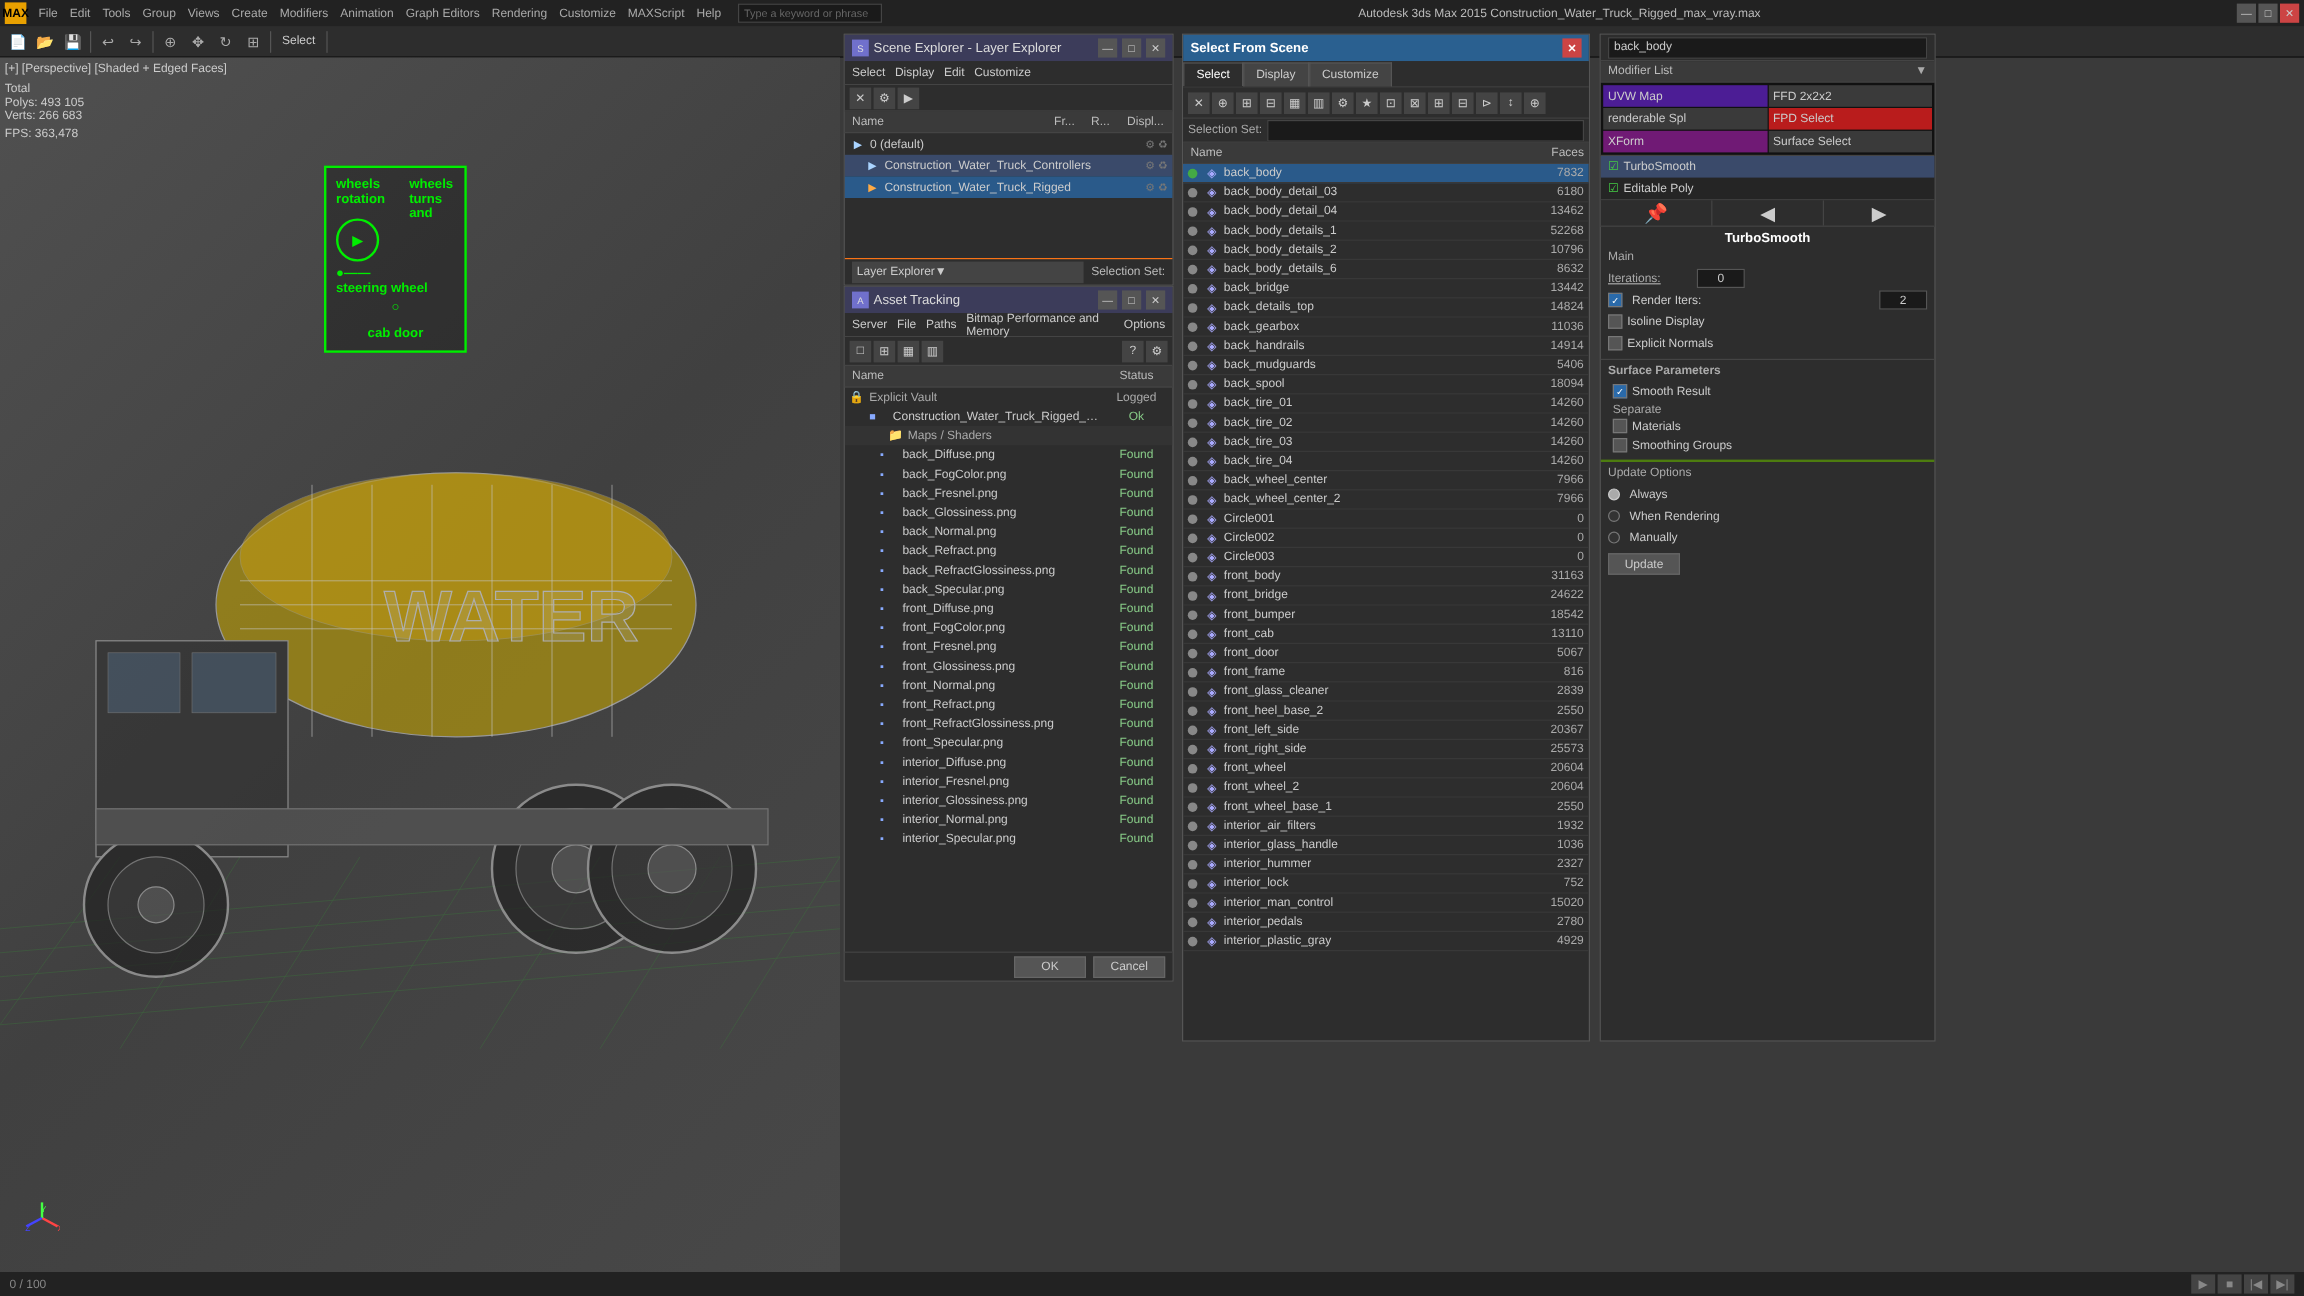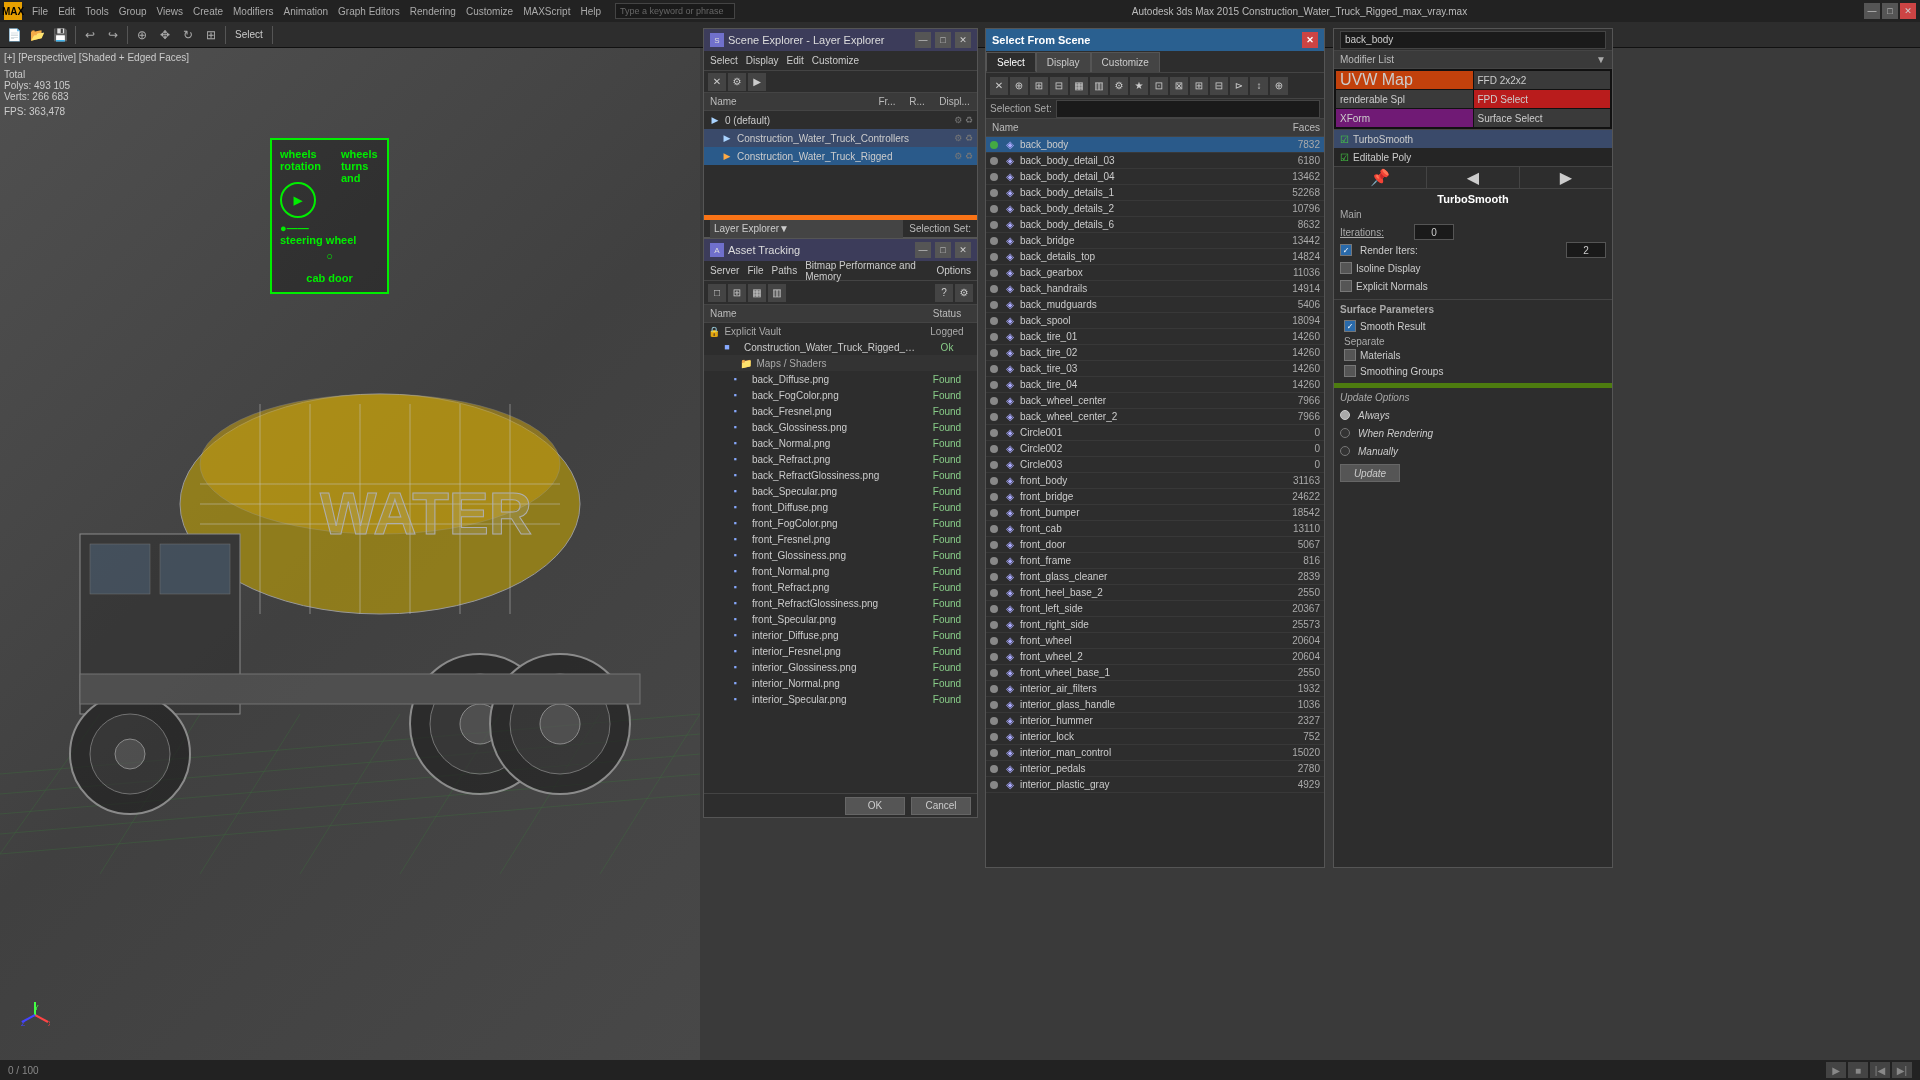--- a/index.html
+++ b/index.html
@@ -208,21 +208,21 @@
 
     .se-footer {
       position: absolute;
       bottom: 0; left: 0; right: 0;
       height: 22px;
       background: #2d2d2d;
       display: flex;
       align-items: center;
       padding: 0 6px;
       gap: 6px;
-      border-top: 5px solid #f97316;
+      border-top: 1px solid #f97316;
     }
     .se-dropdown {
       flex: 1;
       height: 18px;
       background: #444;
       color: #ccc;
       font-size: 10px;
       display: flex; align-items: center;
       padding: 0 4px;
     }
@@ -548,22 +548,21 @@
       align-items: center;
       height: 16px;
       gap: 4px;
       font-size: 10px;
       color: #ccc;
       padding-left: 4px;
     }
 
     .mp-update-options {
       padding: 4px 6px;
-      border-top: 5px solid #4d7c0f;
-      font-style: italic;
+      border-top: 2px solid #4d7c0f;
     }
     .mp-radio {
       width: 10px; height: 10px;
       border-radius: 50%;
       border: 1px solid #777;
       background: #333;
       display: inline-block;
       margin-right: 4px;
     }
     .mp-radio.checked { background: #aaa; border-color: #ccc; }
@@ -1272,21 +1271,21 @@
 <div id="modifier-panel">
   <div class="mp-header">
     <input class="mp-name-field" type="text" value="back_body" style="">
   </div>
   <div class="mp-modifier-list-label">
     <span>Modifier List</span>
     <span style="margin-left:auto; color:#aaa; cursor:pointer;">▼</span>
   </div>
 
   <div style="display:grid; grid-template-columns:1fr 1fr; gap:1px; background:#111; padding:2px; border-bottom:1px solid #444;">
-    <div style="background:#c2410c; height:18px; display:flex; align-items:center; padding:0 4px; font-size:16px; color:#ccc; cursor:pointer;">UVW Map</div>
+    <div style="background:#4c1d95; height:18px; display:flex; align-items:center; padding:0 4px; font-size:10px; color:#ccc; cursor:pointer;">UVW Map</div>
     <div style="background:#3a3a3a; height:18px; display:flex; align-items:center; padding:0 4px; font-size:10px; color:#ccc; cursor:pointer;">FFD 2x2x2</div>
     <div style="background:#3a3a3a; height:18px; display:flex; align-items:center; padding:0 4px; font-size:10px; color:#ccc; cursor:pointer;">renderable Spl</div>
     <div style="background:#b91c1c; height:18px; display:flex; align-items:center; padding:0 4px; font-size:10px; color:#ccc; cursor:pointer;">FPD Select</div>
     <div style="background:#701a75; height:18px; display:flex; align-items:center; padding:0 4px; font-size:10px; color:#ccc; cursor:pointer;">XForm</div>
     <div style="background:#3a3a3a; height:18px; display:flex; align-items:center; padding:0 4px; font-size:10px; color:#ccc; cursor:pointer;">Surface Select</div>
   </div>
 
   <div class="mp-modifier-stack">
     <div class="mp-modifier-item selected">
       <span style="color:#44cc44;">☑</span>

